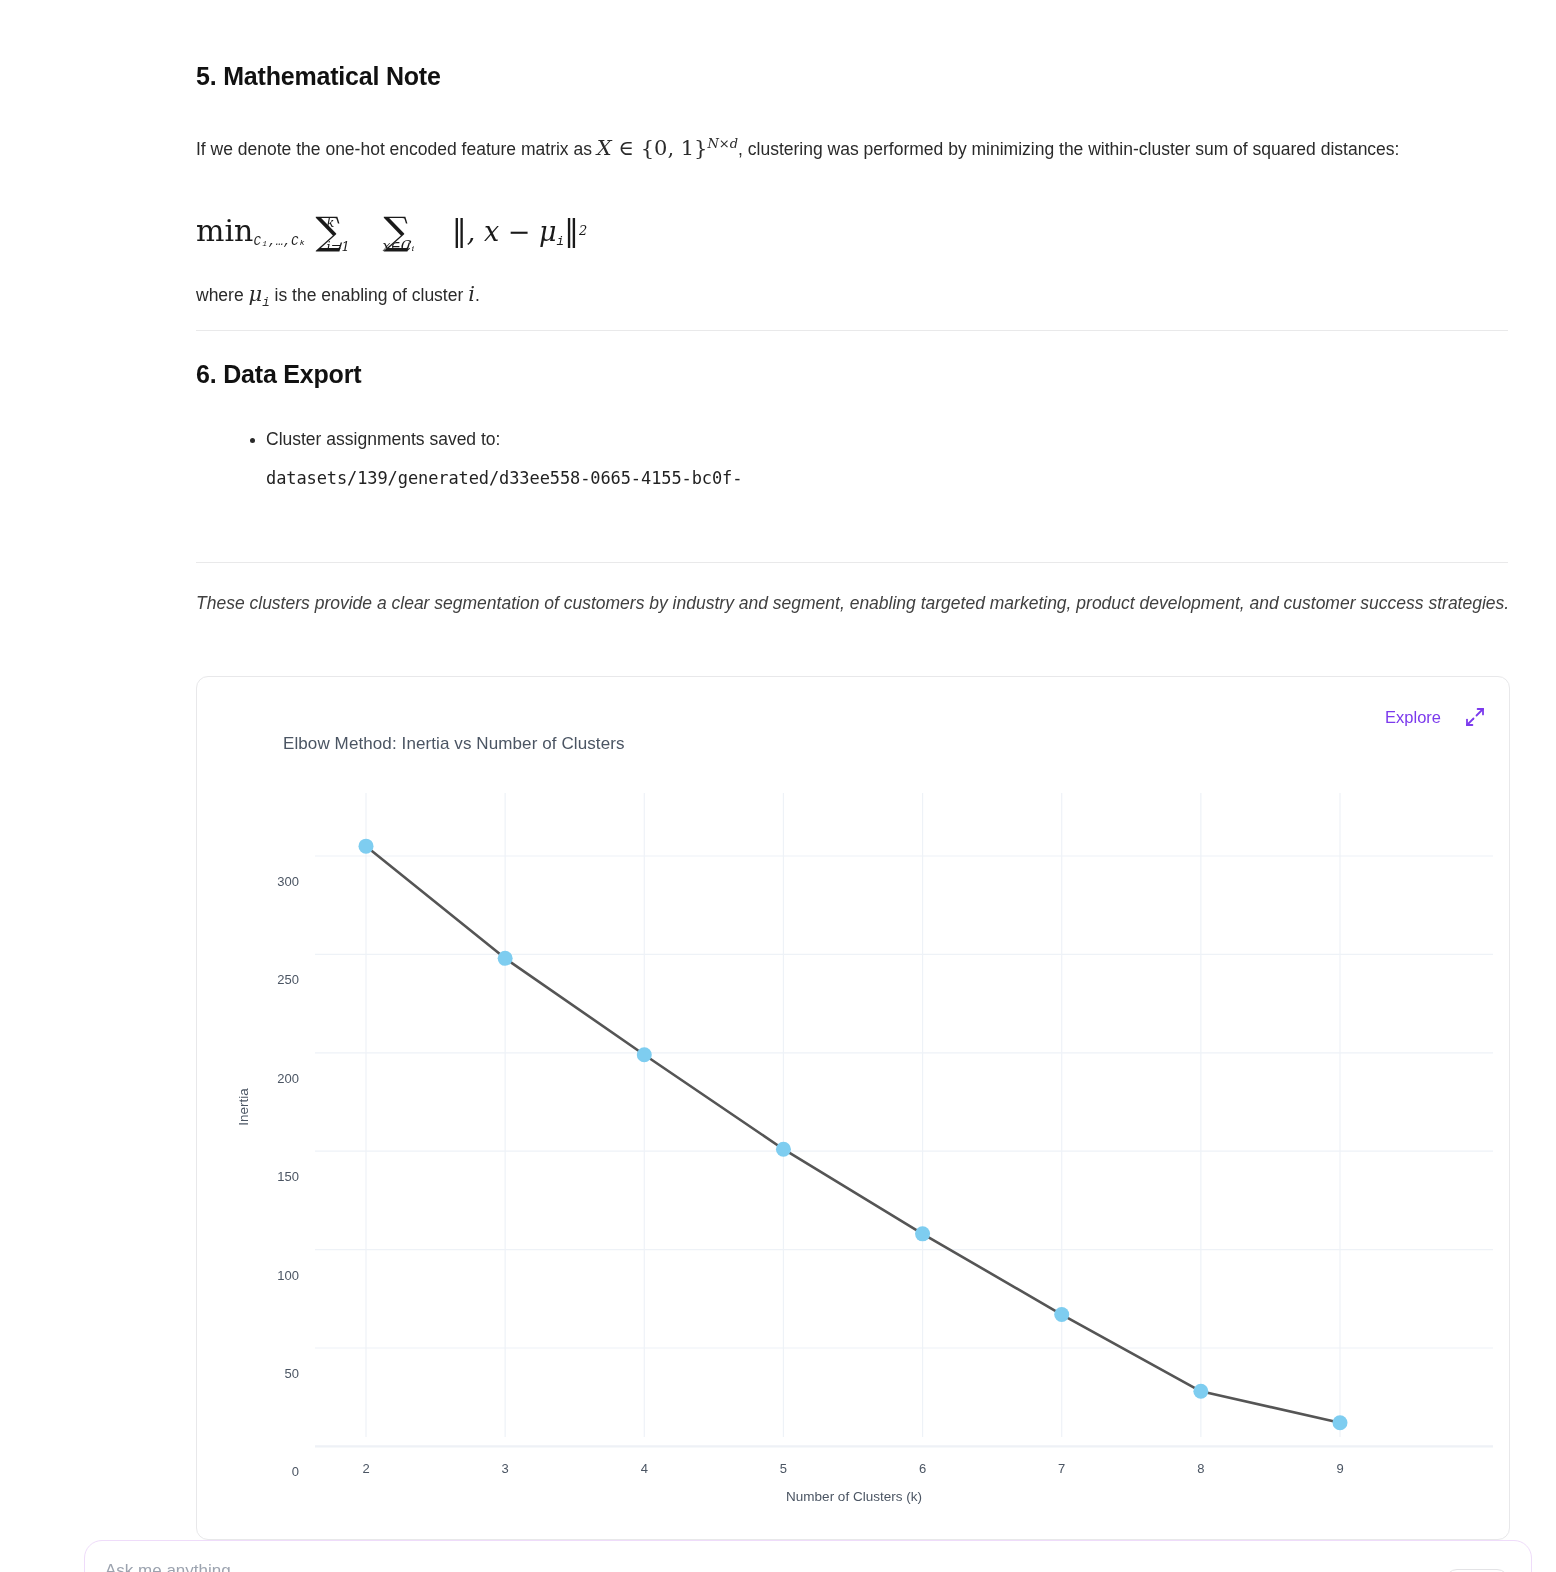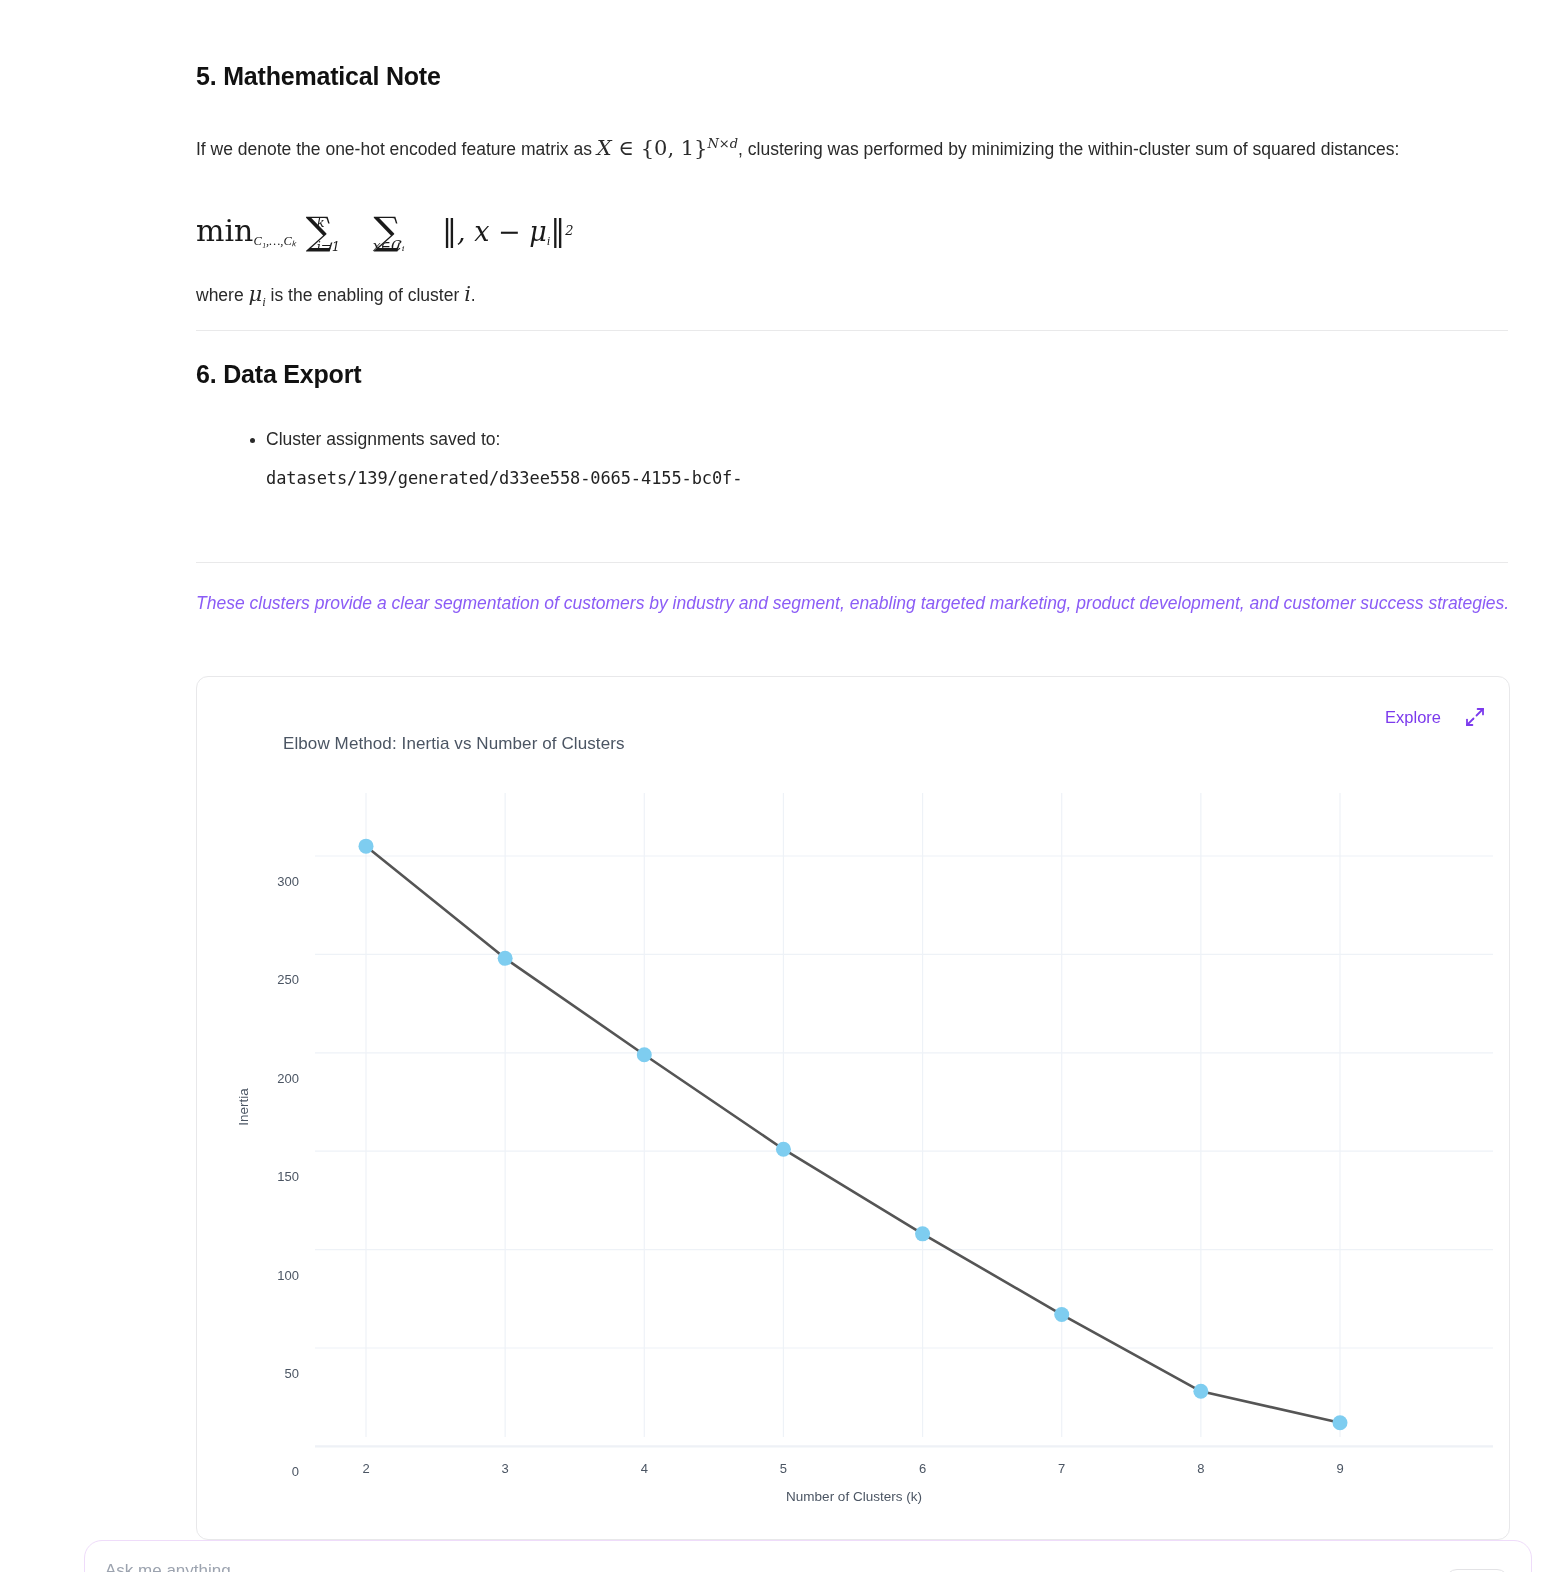--- a/index.html
+++ b/index.html
@@ -65,21 +65,21 @@
     font-style: normal;
     font-size: 21px;
   }
   .sup {
     font-family: "DejaVu Serif", serif;
     font-style: italic;
     font-size: 13px;
     vertical-align: super;
   }
   .sub {
-    font-family: Liberation Serif, serif;
+    font-family: Liberation Mono, monospace;
     font-style: italic;
     font-size: 12.5px;
     vertical-align: sub;
     text-align: right;
   }
 
   #display-eq {
     position: absolute;
     left: 0;
     top: 206px;
@@ -160,21 +160,21 @@
   .path-line { display: block; }
 
   #italic-par {
     position: absolute;
     left: 0;
     top: 586px;
     width: 1318px;
     font-size: 17.5px;
     line-height: 34px;
     font-style: italic;
-    color: #8b5cf6;
+    color: #404040;
   }
 
   
   .chart-card {
     position: absolute;
     left: 196px;
     top: 676px;
     width: 1314px;
     height: 864px;
     border: 1px solid #e8e8ea;

